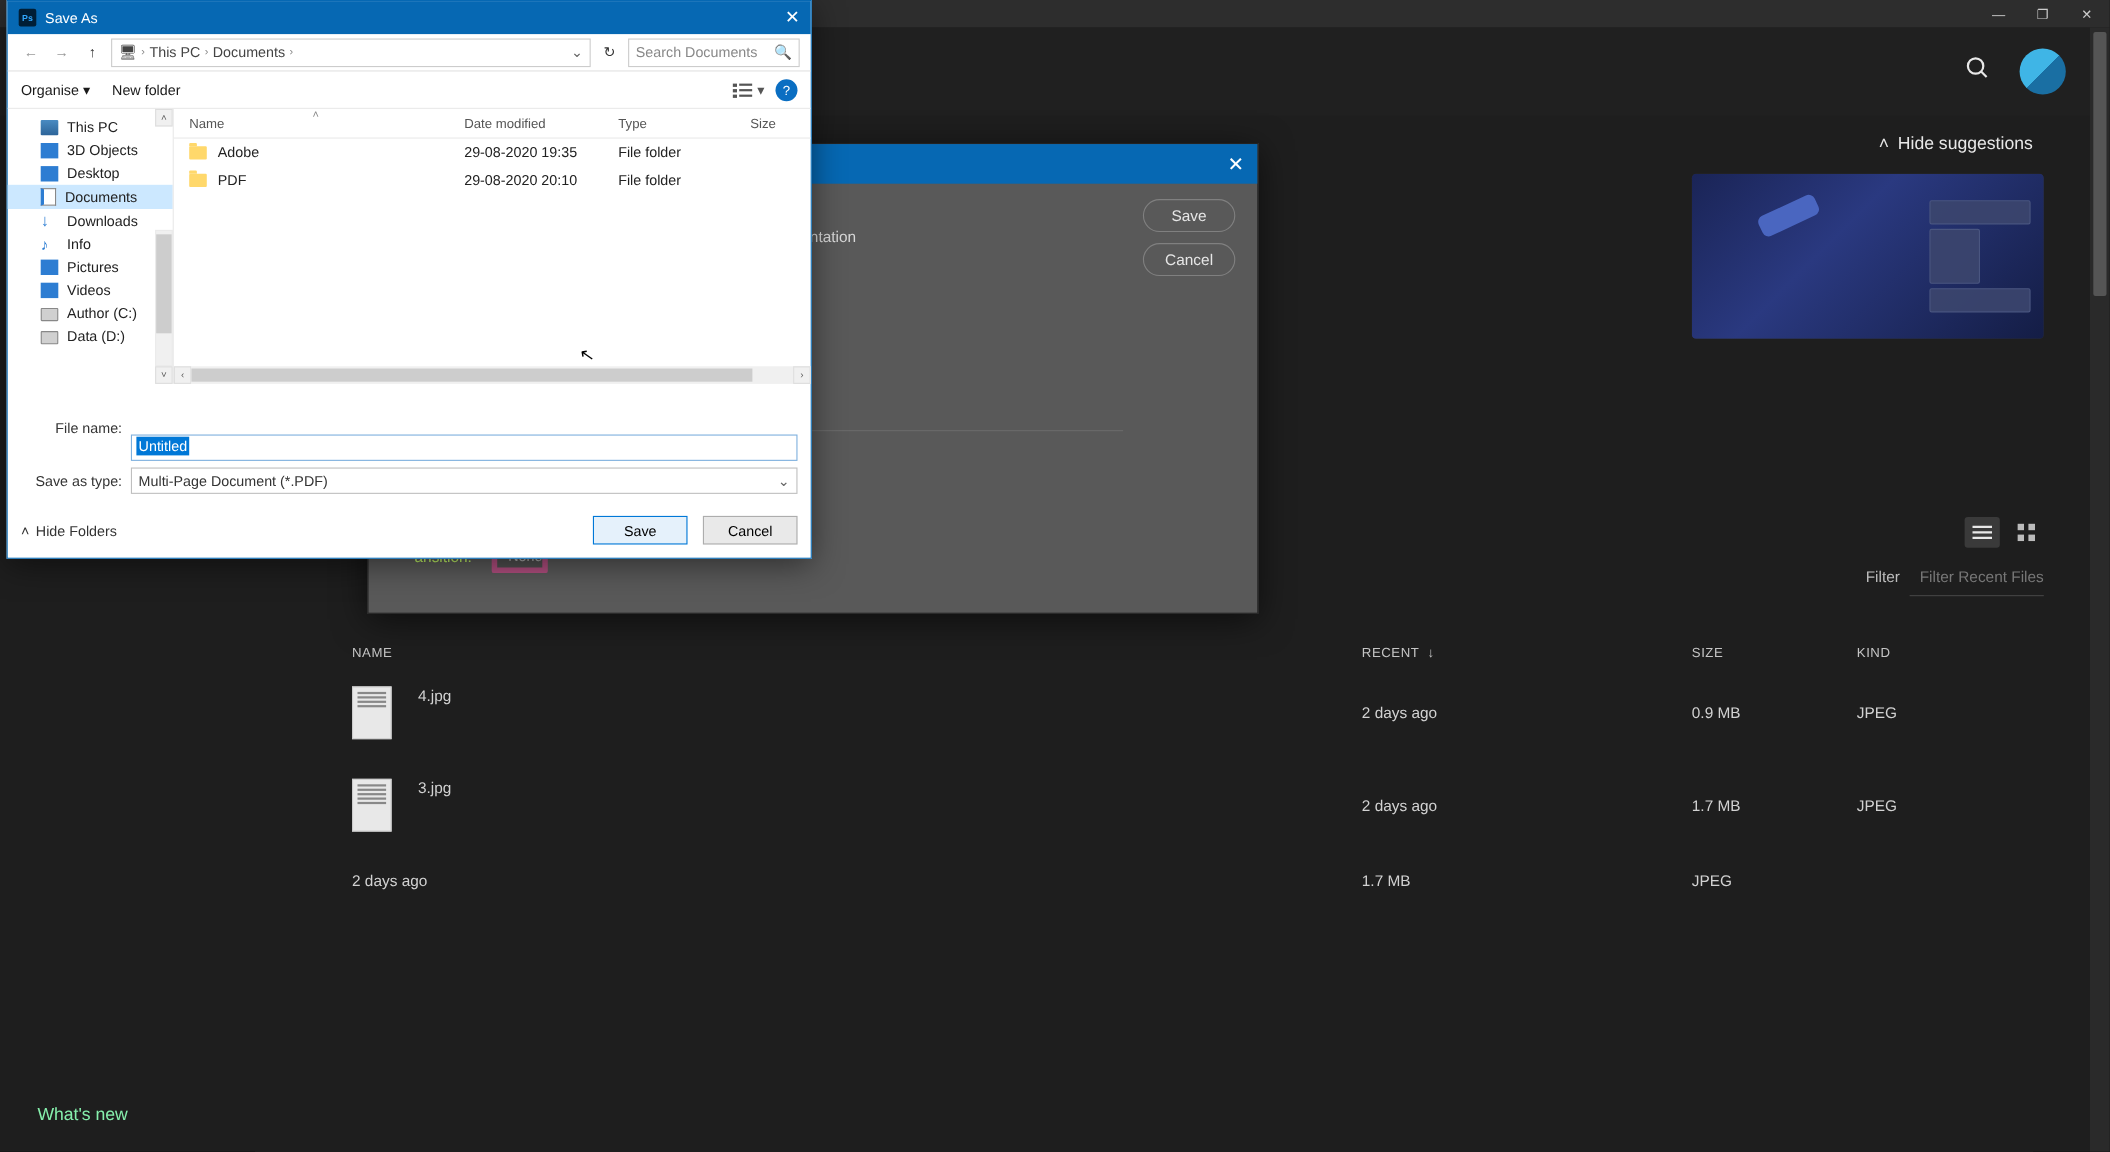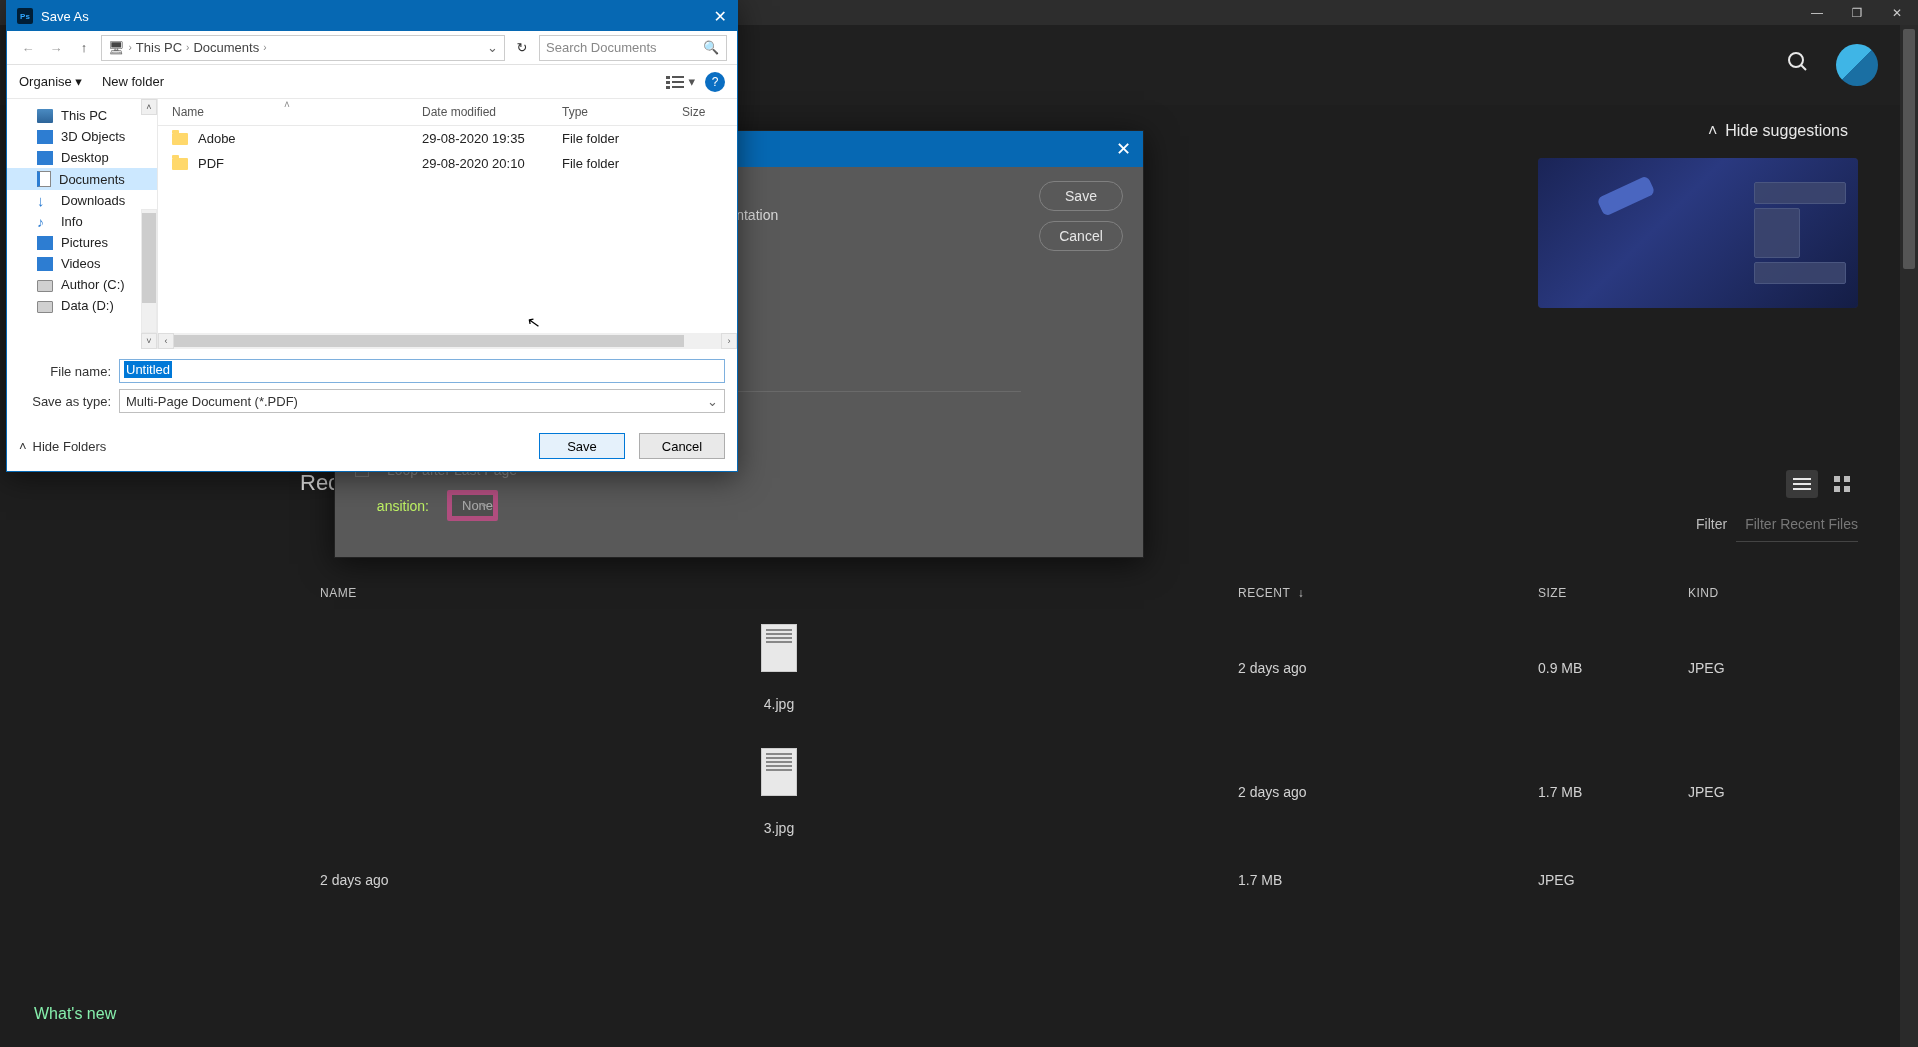--- a/index.html
+++ b/index.html
@@ -31,21 +31,21 @@
 .view-toggles { position: absolute; right: 0; top: 0; display: flex; gap: 8px; }
 .vt { width: 32px; height: 28px; border-radius: 3px; display: flex; align-items: center; justify-content: center; }
 .vt.active { background: #3a3a3a; }
 .filter-row { position:absolute; right:0; top:46px; display:flex; gap:18px; color:#bdbdbd; font-size:14px; align-items:center; }
 .filter-row .fplace { color:#777; }
 .filter-row::after { content:""; position:absolute; bottom:-10px; left:40px; right:0; border-bottom:1px solid #444; }
 
 .recent-table { margin-top: 84px; width: 100%; }
 .rt-head { display:grid; grid-template-columns: 1fr 300px 150px 150px; padding: 6px 20px; color:#c5c5c5; font-size:12px; letter-spacing:.5px; }
 .rt-row { display:grid; grid-template-columns: 1fr 300px 150px 150px; padding: 18px 20px; align-items:center; color:#d2d2d2; font-size:14px; }
-.rt-name { display:flex; align-items:center; gap:24px;flex-direction:column; }
+.rt-name { display:flex; align-items:flex-start; gap:24px; }
 .thumb { width:36px; height:48px; background:#e8e8e8; border:1px solid #ccc; display:flex; flex-direction:column; padding:4px; gap:2px;}
 .thumb div{height:2px;background:#888;}
 
 .whatsnew { position:absolute; left:34px; bottom:24px; color:#86efac; font-size:16px; }
 
 
 .pdf-dialog { position:absolute; left:334px; top:130px; width:810px; background:#595959; border:1px solid #222; box-shadow:0 6px 30px rgba(0,0,0,.6); }
 .pdf-titlebar { height:36px; background:#0668b3; color:#fff; display:flex; align-items:center; justify-content:flex-end; padding:0 12px; }
 .pdf-titlebar .x { font-size:18px; cursor:pointer; }
 .pdf-body { padding: 14px 20px 24px; display:flex; gap:18px; }
@@ -72,21 +72,21 @@
 .sa-title { height:30px; background:#0668b3; color:#fff; display:flex; align-items:center; padding:0 10px; font-size:13px; gap:8px;}
 .sa-title .x { margin-left:auto; font-size:16px; cursor:pointer; color:#fff;}
 .sa-pslogo{width:16px;height:16px;background:#001e36;color:#31a8ff;font-size:8px;font-weight:bold;display:flex;align-items:center;justify-content:center;border-radius:2px;}
 
 .sa-nav { height:34px; border-bottom:1px solid #e1e1e1; display:flex; align-items:center; padding:0 10px; gap:6px; font-size:13px; color:#444;}
 .navbtn { width:22px; height:22px; display:flex; align-items:center; justify-content:center; color:#9a9a9a; }
 .navbtn.en{color:#333;}
 .bc { display:flex; align-items:center; border:1px solid #ccc; flex:1; height:26px; padding:0 6px; gap:4px; font-size:13px;}
 .bc .sep{color:#888;font-size:10px;}
 .refresh{width:22px;}
-.sa-search{width:188px;height:26px;border:1px solid #ccc;display:flex;align-items:center;padding:0 6px;color:#888;position:relative;}
+.sa-search{width:156px;height:26px;border:1px solid #ccc;display:flex;align-items:center;padding:0 6px;color:#888;position:relative;}
 .sa-search .mg{position:absolute;right:6px;color:#666;}
 
 .sa-toolbar{height:34px;display:flex;align-items:center;padding:0 12px;gap:20px;font-size:13px;color:#1a1a1a;border-bottom:1px solid #e9e9e9;}
 .sa-toolbar .r{margin-left:auto;display:flex;align-items:center;gap:10px;}
 .helpbtn{width:20px;height:20px;border-radius:50%;background:#0a6ec2;color:#fff;font-size:12px;display:flex;align-items:center;justify-content:center;}
 .viewbtn{display:flex;align-items:center;gap:4px;color:#555;}
 
 .sa-body { display:flex; height:250px; }
 .sa-tree { width:150px; border-right:none; padding:6px 0; font-size:13px; color:#222; position:relative;}
 .sa-tree .scroll-up{position:absolute;right:0;top:0;width:16px;height:16px;background:#f0f0f0;border:1px solid #ddd;display:flex;align-items:center;justify-content:center;font-size:9px;color:#555;}
@@ -114,21 +114,21 @@
 .fold-ico{width:16px;height:12px;background:#ffd86b;border-radius:1px;position:relative;}
 .fold-ico::before{content:"";position:absolute;top:-3px;left:0;width:7px;height:3px;background:#ffd86b;border-radius:1px 1px 0 0;}
 .sa-hscroll{position:absolute;left:0;right:0;bottom:0;height:16px;display:flex;align-items:center;}
 .hs-btn{width:16px;height:16px;background:#f0f0f0;border:1px solid #ddd;display:flex;align-items:center;justify-content:center;font-size:9px;color:#555;}
 .hs-track{flex:1;height:16px;background:#f0f0f0;position:relative;}
 .hs-thumb{position:absolute;left:0;top:2px;height:12px;width:510px;background:#cdcdcd;}
 
 .sa-fields{padding:10px 12px 4px;font-size:13px;}
 .sa-field{display:flex;align-items:center;margin-bottom:6px;gap:8px;}
 .sa-field label{width:92px;text-align:right;color:#333;}
-.sa-input{flex:1;height:24px;border:1px solid #7eb0de;padding:2px 4px;position:relative;}
+.sa-input{flex:1;height:24px;border:1px solid #7eb0de;padding:2px 4px;position:relative;margin-top:36px;}
 .sa-input.sel-text{background:#fff;}
 .sel-highlight{background:#0078d7;color:#fff;padding:1px 2px;}
 .sa-combo{flex:1;height:24px;border:1px solid #bfbfbf;padding:2px 6px;display:flex;align-items:center;position:relative;color:#333;}
 .sa-combo::after{content:"⌄";position:absolute;right:6px;color:#666;}
 
 .sa-footer{display:flex;align-items:center;padding:10px 12px 12px;gap:14px;}
 .hide-folders{display:flex;align-items:center;gap:6px;color:#333;font-size:13px;}
 .sa-footer .sp{flex:1;}
 .sa-btn{width:86px;height:26px;border:1px solid #adadad;background:#e9e9e9;font-size:13px;cursor:pointer;}
 .sa-btn.primary{border:1px solid #0078d7;background:#e5f1fb;}

